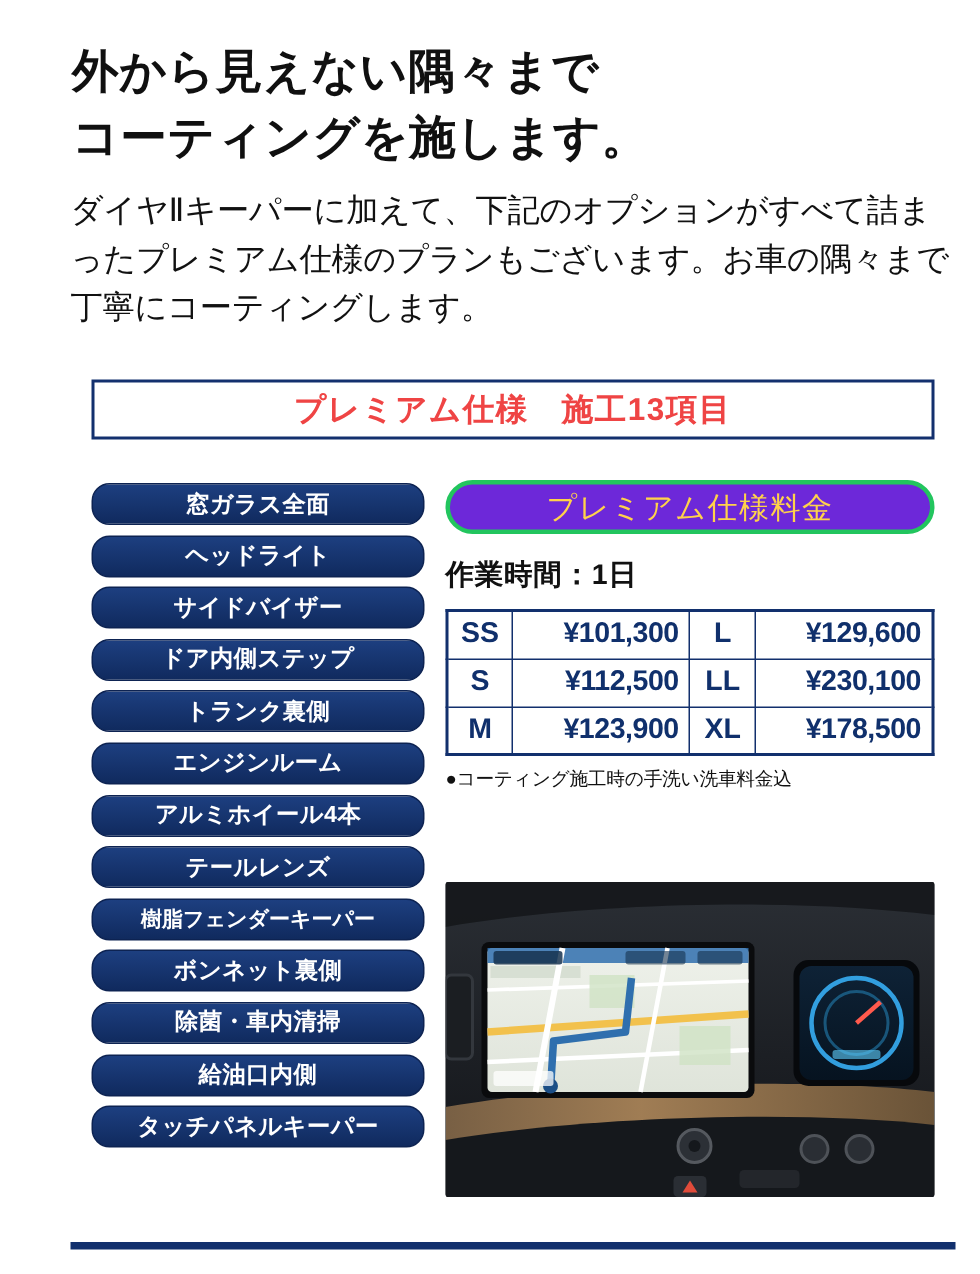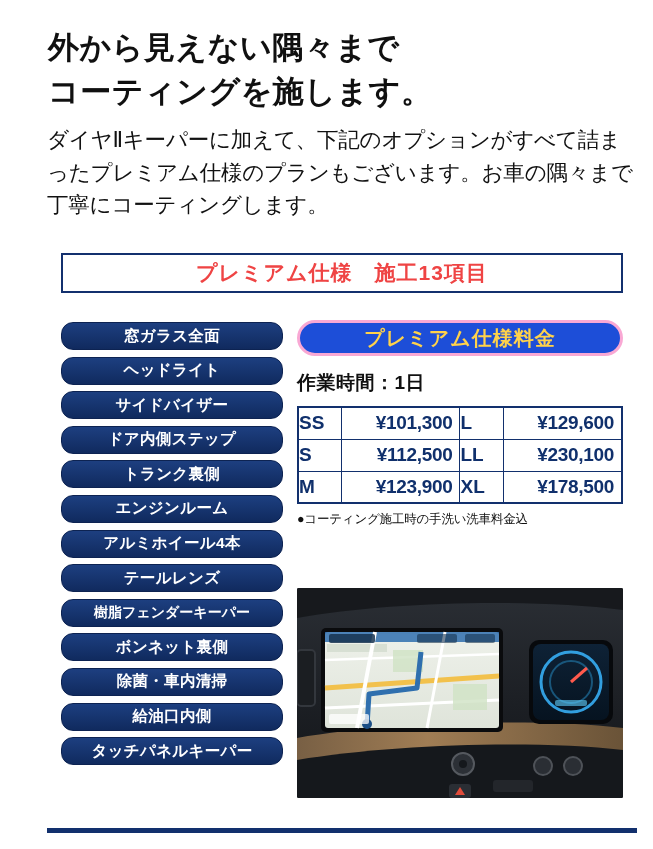--- a/index.html
+++ b/index.html
@@ -96,26 +96,26 @@
   
   .right {
     position: absolute;
     left: 281px;
     top: 320px;
     width: 326px;
   }
   .price-title {
     width: 326px;
     height: 36px;
-    border: 3px solid #f9a8d4;
+    border: 3px solid #22c55e;
     border-radius: 18px;
-    background: #1d4ed8;
+    background: #6d28d9;
     color: #ffd24a;
     font-size: 20px;
-    font-weight: bold;
+    font-weight: normal;
     letter-spacing: 1px;
     display: flex;
     align-items: center;
     justify-content: center;
     box-sizing: border-box;
   }
   .worktime {
     margin-top: 14px;
     font-size: 19px;
     font-weight: bold;
@@ -131,21 +131,21 @@
     border: 2.5px solid #12306d;
   }
   .ptable td {
     border: 1.5px solid #12306d;
     height: 32px;
     box-sizing: border-box;
     padding: 0;
   }
   .sz {
     width: 44px;
-    text-align: left;
+    text-align: center;
     font-size: 19px;
     font-weight: bold;
     color: #10306c;
     background: #ffffff;
   }
   .pr {
     width: 119px;
     text-align: right;
     padding-right: 7px !important;
     font-size: 19px;

